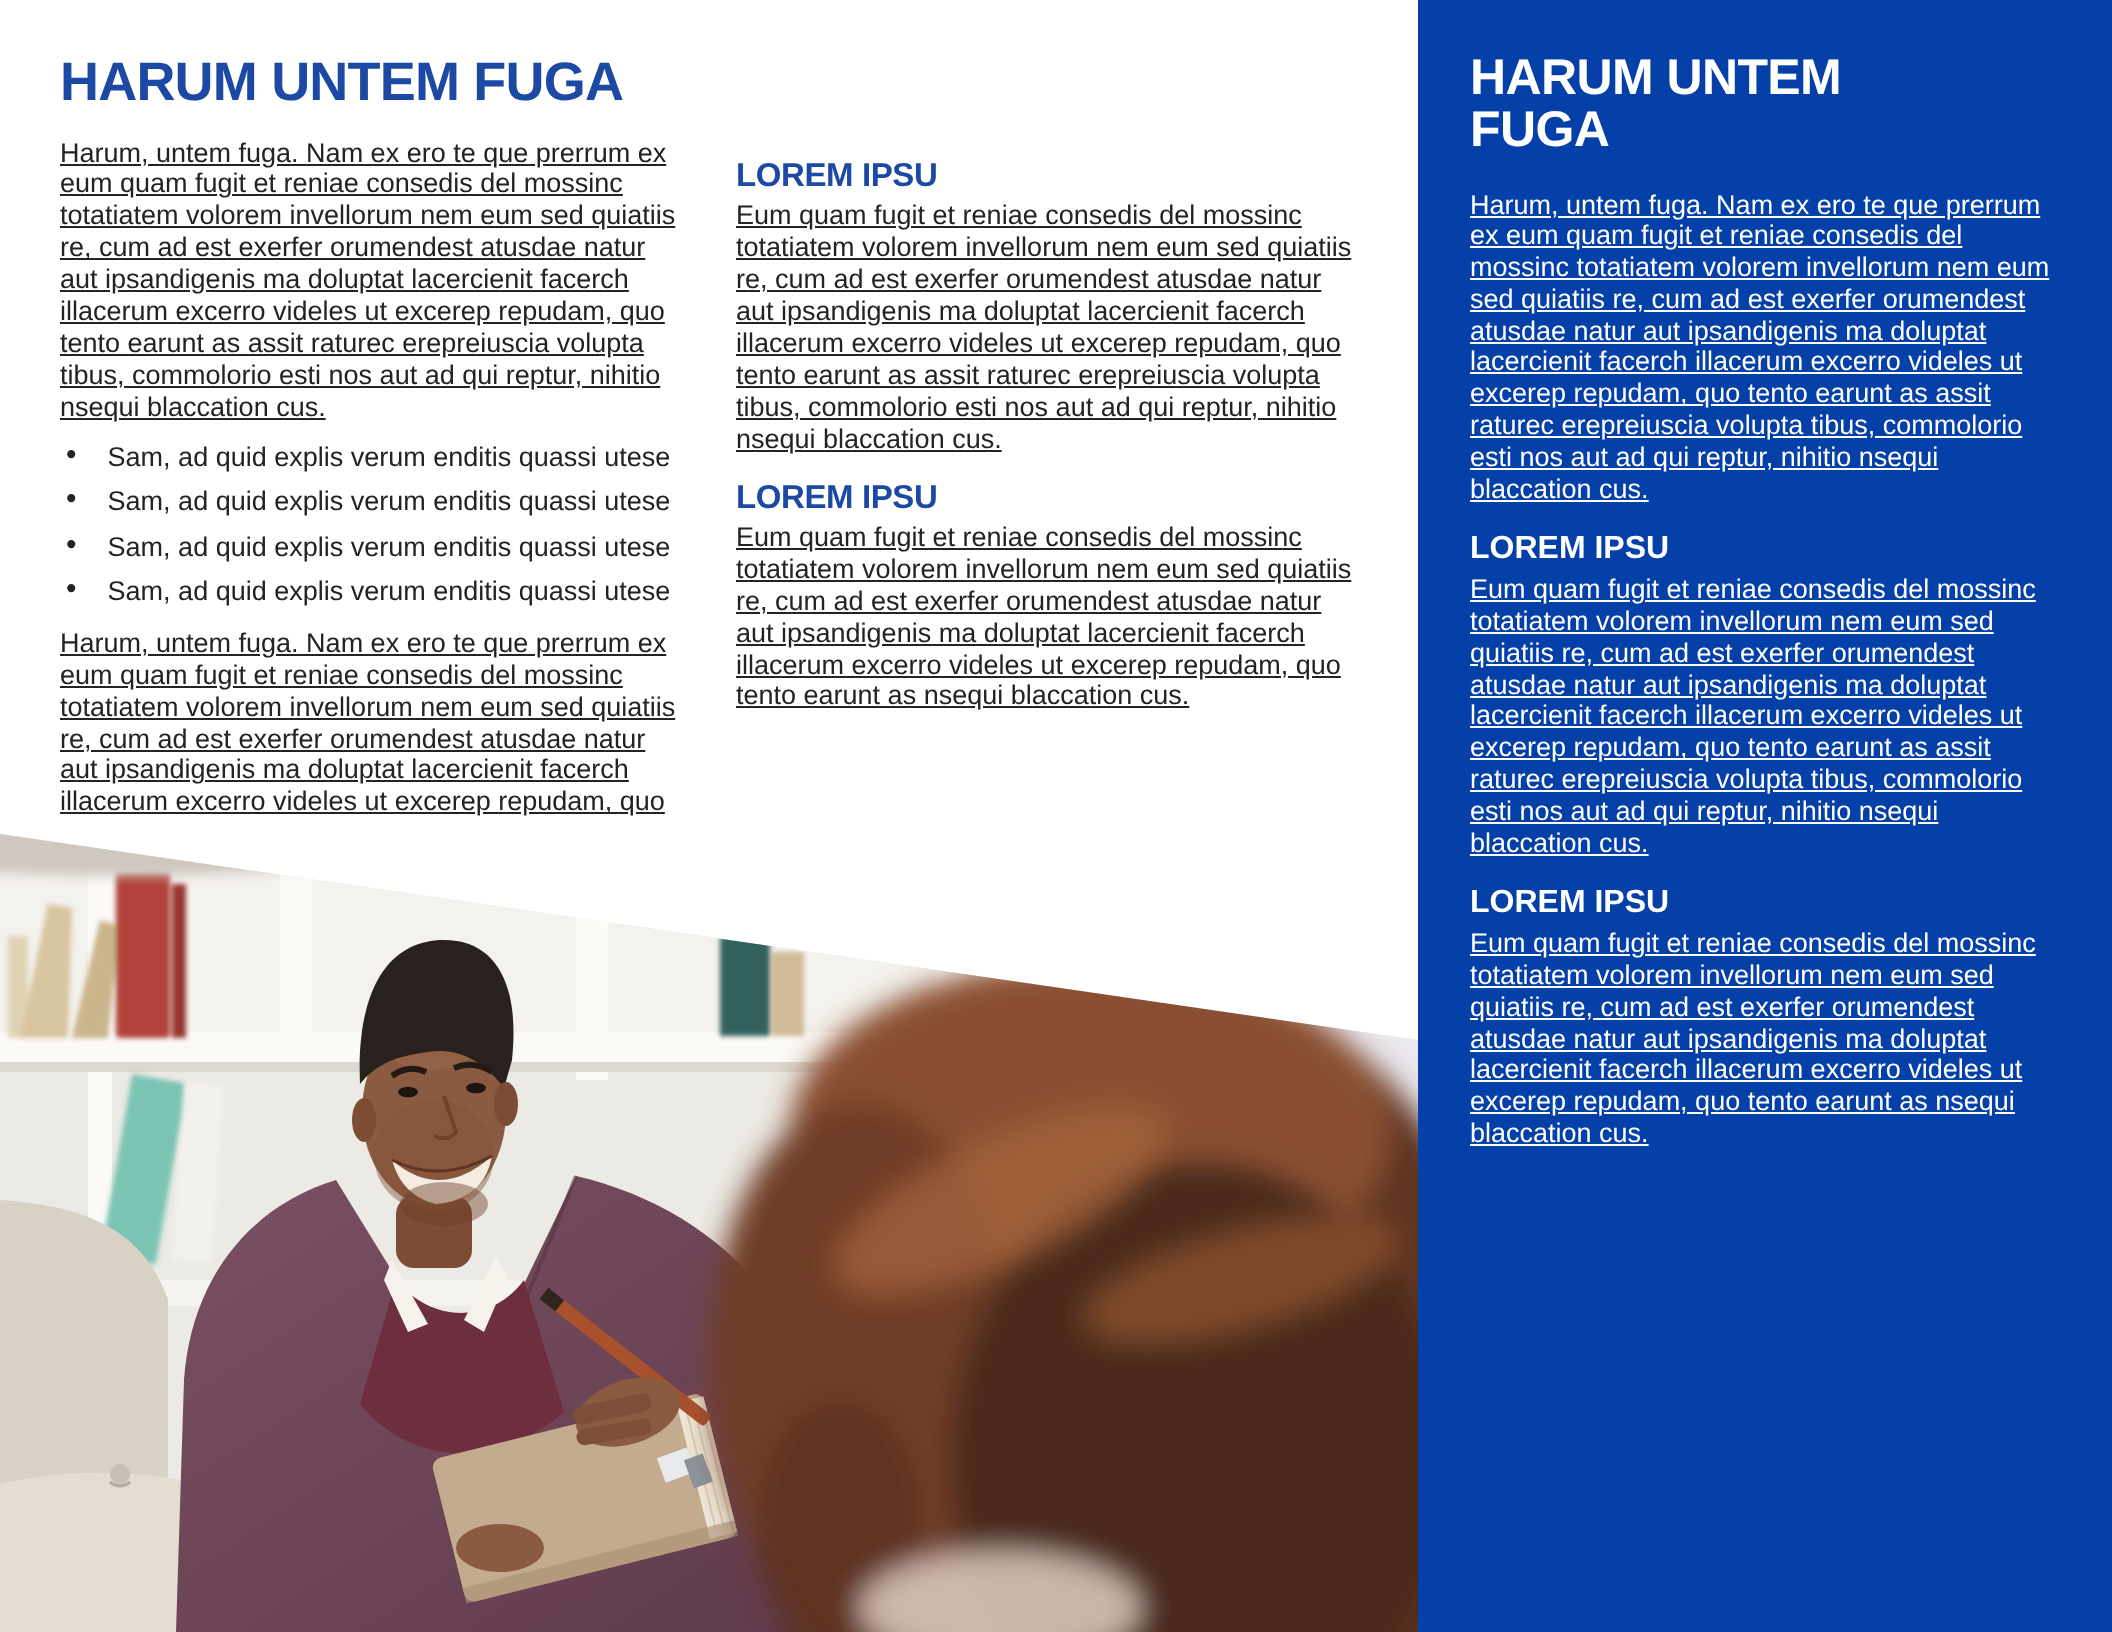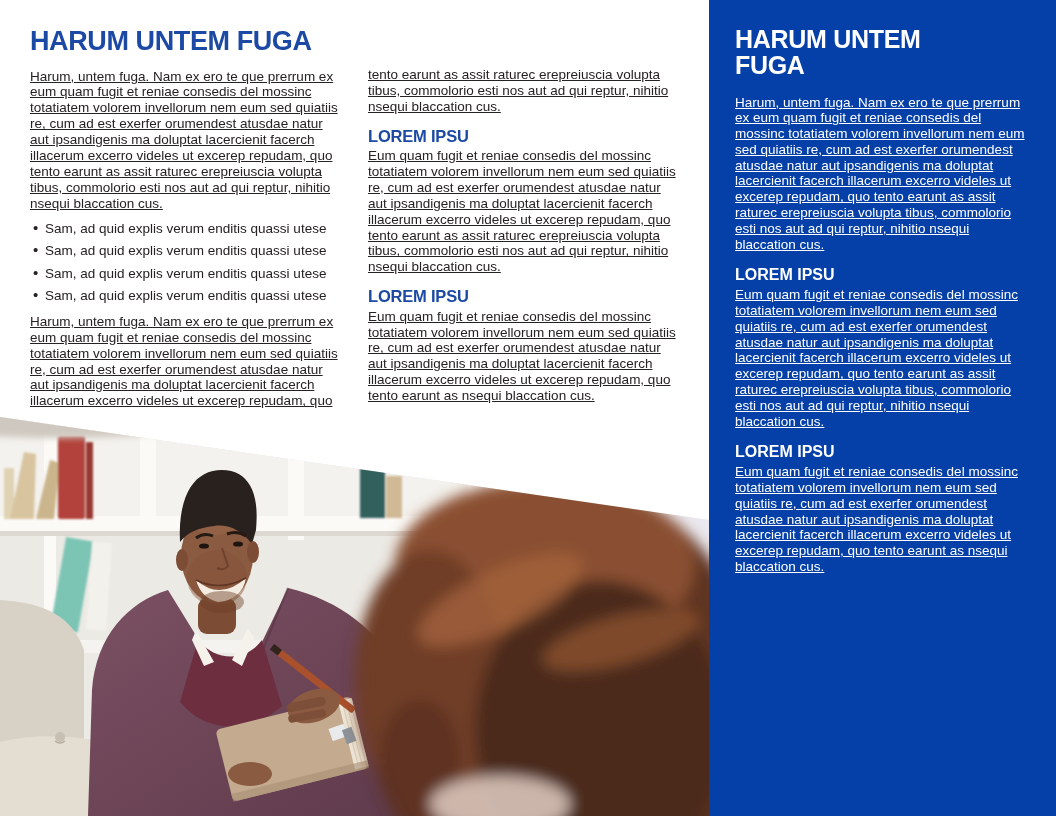--- a/index.html
+++ b/index.html
@@ -20,21 +20,21 @@
   }
   h2.sub-head{
     margin:13px 0 3px 0;
     font-size:16.5px;line-height:1.05;font-weight:bold;
     color:#1c49a4;letter-spacing:-0.2px;
   }
   p.body{
     margin:0 0 9px 0;
     font-size:13.5px;line-height:15.9px;text-decoration:underline;
   }
-  ul.bullets{list-style:none;margin:4px 0 10px 0;padding:0;}
+  ul.bullets{list-style:none;margin:4px 0 10px 0;padding:0;text-align:center;}
   ul.bullets li{
     position:relative;padding-left:15px;margin:0 0 6.5px 0;
     font-size:13.5px;line-height:15.9px;
   }
   ul.bullets li::before{
     content:"\2022";position:absolute;left:3px;top:-1px;
     font-size:15px;color:#262122;
   }
   
   .panel{
@@ -64,21 +64,20 @@
   <ul class="bullets">
     <li>Sam, ad quid explis verum enditis quassi utese</li>
     <li>Sam, ad quid explis verum enditis quassi utese</li>
     <li>Sam, ad quid explis verum enditis quassi utese</li>
     <li>Sam, ad quid explis verum enditis quassi utese</li>
   </ul>
   <p class="body">Harum, untem fuga. Nam ex ero te que prerrum ex eum quam fugit et reniae consedis del mossinc totatiatem volorem invellorum nem eum sed quiatiis re, cum ad est exerfer orumendest atusdae natur aut ipsandigenis ma doluptat lacercienit facerch illacerum excerro videles ut excerep repudam, quo</p>
 </div>
 
 <div class="col col-mid">
-  <p class="body">tento earunt as assit raturec erepreiuscia volupta tibus, commolorio esti nos aut ad qui reptur, nihitio nsequi blaccation cus.</p>
   <div>
     <h2 class="sub-head">LOREM IPSU</h2>
     <p class="body">Eum quam fugit et reniae consedis del mossinc totatiatem volorem invellorum nem eum sed quiatiis re, cum ad est exerfer orumendest atusdae natur aut ipsandigenis ma doluptat lacercienit facerch illacerum excerro videles ut excerep repudam, quo tento earunt as assit raturec erepreiuscia volupta tibus, commolorio esti nos aut ad qui reptur, nihitio nsequi blaccation cus.</p>
   </div>
   <div>
     <h2 class="sub-head">LOREM IPSU</h2>
     <p class="body">Eum quam fugit et reniae consedis del mossinc totatiatem volorem invellorum nem eum sed quiatiis re, cum ad est exerfer orumendest atusdae natur aut ipsandigenis ma doluptat lacercienit facerch illacerum excerro videles ut excerep repudam, quo tento earunt as nsequi blaccation cus.</p>
   </div>
 </div>
 

